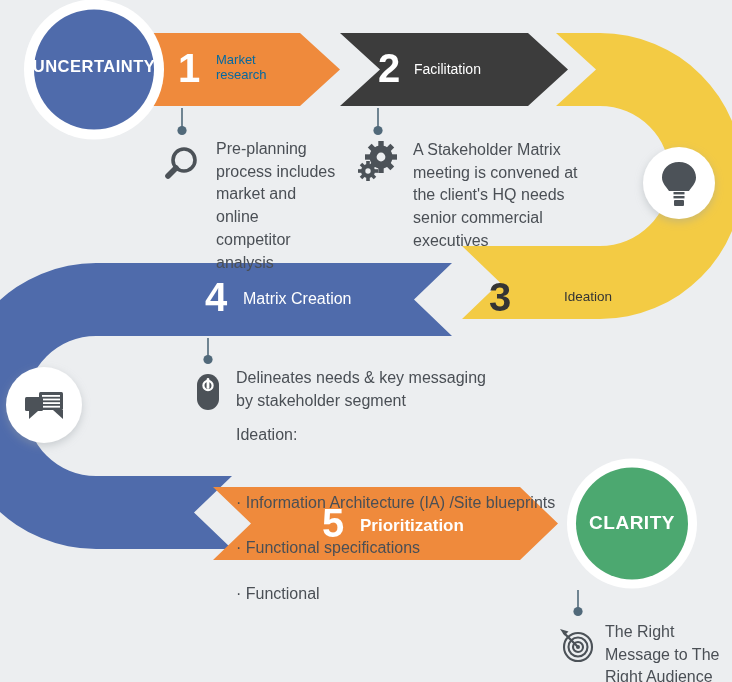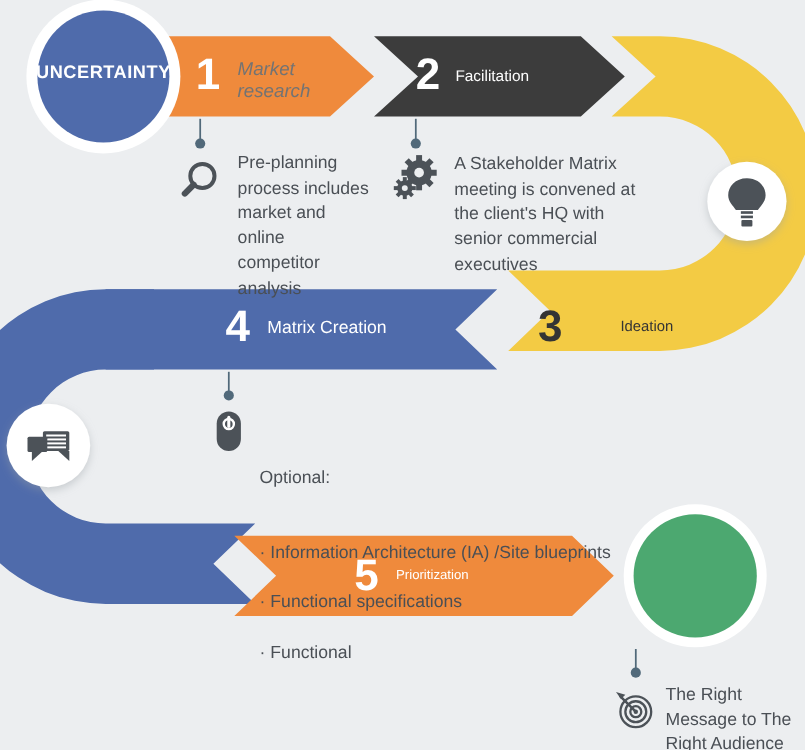--- a/index.html
+++ b/index.html
@@ -33,29 +33,29 @@
     line-height:1;
     white-space:nowrap;
   }
   .step-label{
     position:absolute;
     line-height:1.15;
     white-space:pre-line;
   }
 
   #num1{left:178px;top:48px;font-size:40px;color:#fff;}
-  #txt1{left:216px;top:53px;font-size:17px;color:#737373;font-style:italic;}
+  #txt1{left:216px;top:53px;font-size:13px;color:#0369a1;}
   #num2{left:378px;top:48px;font-size:40px;color:#fff;}
   #txt2{left:414px;top:61px;font-size:14px;color:#fff;}
   #num3{left:489px;top:277px;font-size:40px;color:#343434;}
   #txt3{left:527px;top:289px;font-size:13.5px;color:#343434;margin-left:37px;}
   #num4{left:205px;top:277px;font-size:40px;color:#fff;}
   #txt4{left:243px;top:290px;font-size:16px;color:#fff;}
   #num5{left:322px;top:503px;font-size:40px;color:#fff;}
-  #txt5{left:360px;top:516px;font-size:12px;color:#fff;}
+  #txt5{left:360px;top:516px;font-size:17px;color:#fff;font-weight:bold;}
 
   
   .note{
     position:absolute;
     color:#4a4f55;
     font-size:16px;
     line-height:1.42;
     white-space:pre-line;
   }
   #note1{left:216px;top:138px;width:120px;}
@@ -195,42 +195,44 @@
       <circle cx="0" cy="2" r="2" fill="#4c5258"></circle>
       <g stroke="#4c5258" stroke-width="2.3" stroke-linecap="round">
         <line x1="-1" y1="1" x2="-14" y2="-12"></line>
       </g>
       <path d="M -18 -16 L -9.5 -13.5 L -13.5 -9.5 Z" fill="#4c5258"></path>
     </g>
   </svg>
 
   <div class="endcap-label" id="lbl-uncertainty">UNCERTAINTY</div>
 
+  <div class="endcap-label" id="lbl-clarity">CLARITY</div>
 
   <div class="step-num" id="num1">1</div>
   <div class="step-label" id="txt1">Market
 research</div>
 
   <div class="step-num" id="num2">2</div>
   <div class="step-label" id="txt2">Facilitation</div>
 
   <div class="step-num" id="num3">3</div>
   <div class="step-label" id="txt3">Ideation</div>
 
   <div class="step-num" id="num4">4</div>
   <div class="step-label" id="txt4">Matrix Creation</div>
 
   <div class="step-num" id="num5">5</div>
   <div class="step-label" id="txt5">Prioritization</div>
 
   <div class="note" id="note1">Pre-planning process includes market and online competitor analysis</div>
-  <div class="note" id="note2">A Stakeholder Matrix meeting is convened at the client's HQ with senior commercial executives</div>
-
+  <div class="note" id="note2">A Stakeholder Matrix meeting is convened at the client's HQ needs senior commercial executives</div>
+
+  <div class="note" id="note4">Delineates needs &amp; key messaging by stakeholder segment</div>
   <div class="note" id="note4b">
-    <div>Optional:</div>
+    <div>Ideation:</div>
     <ul class="note-list">
       <li>· Information Architecture (IA) /Site blueprints</li>
       <li>· Functional specifications</li>
       <li>· Functional</li>
     </ul>
   </div>
 
   <div class="note" id="note5">The Right Message to The Right Audience in The Right Place at The Right Time.</div>
 
 </div>

